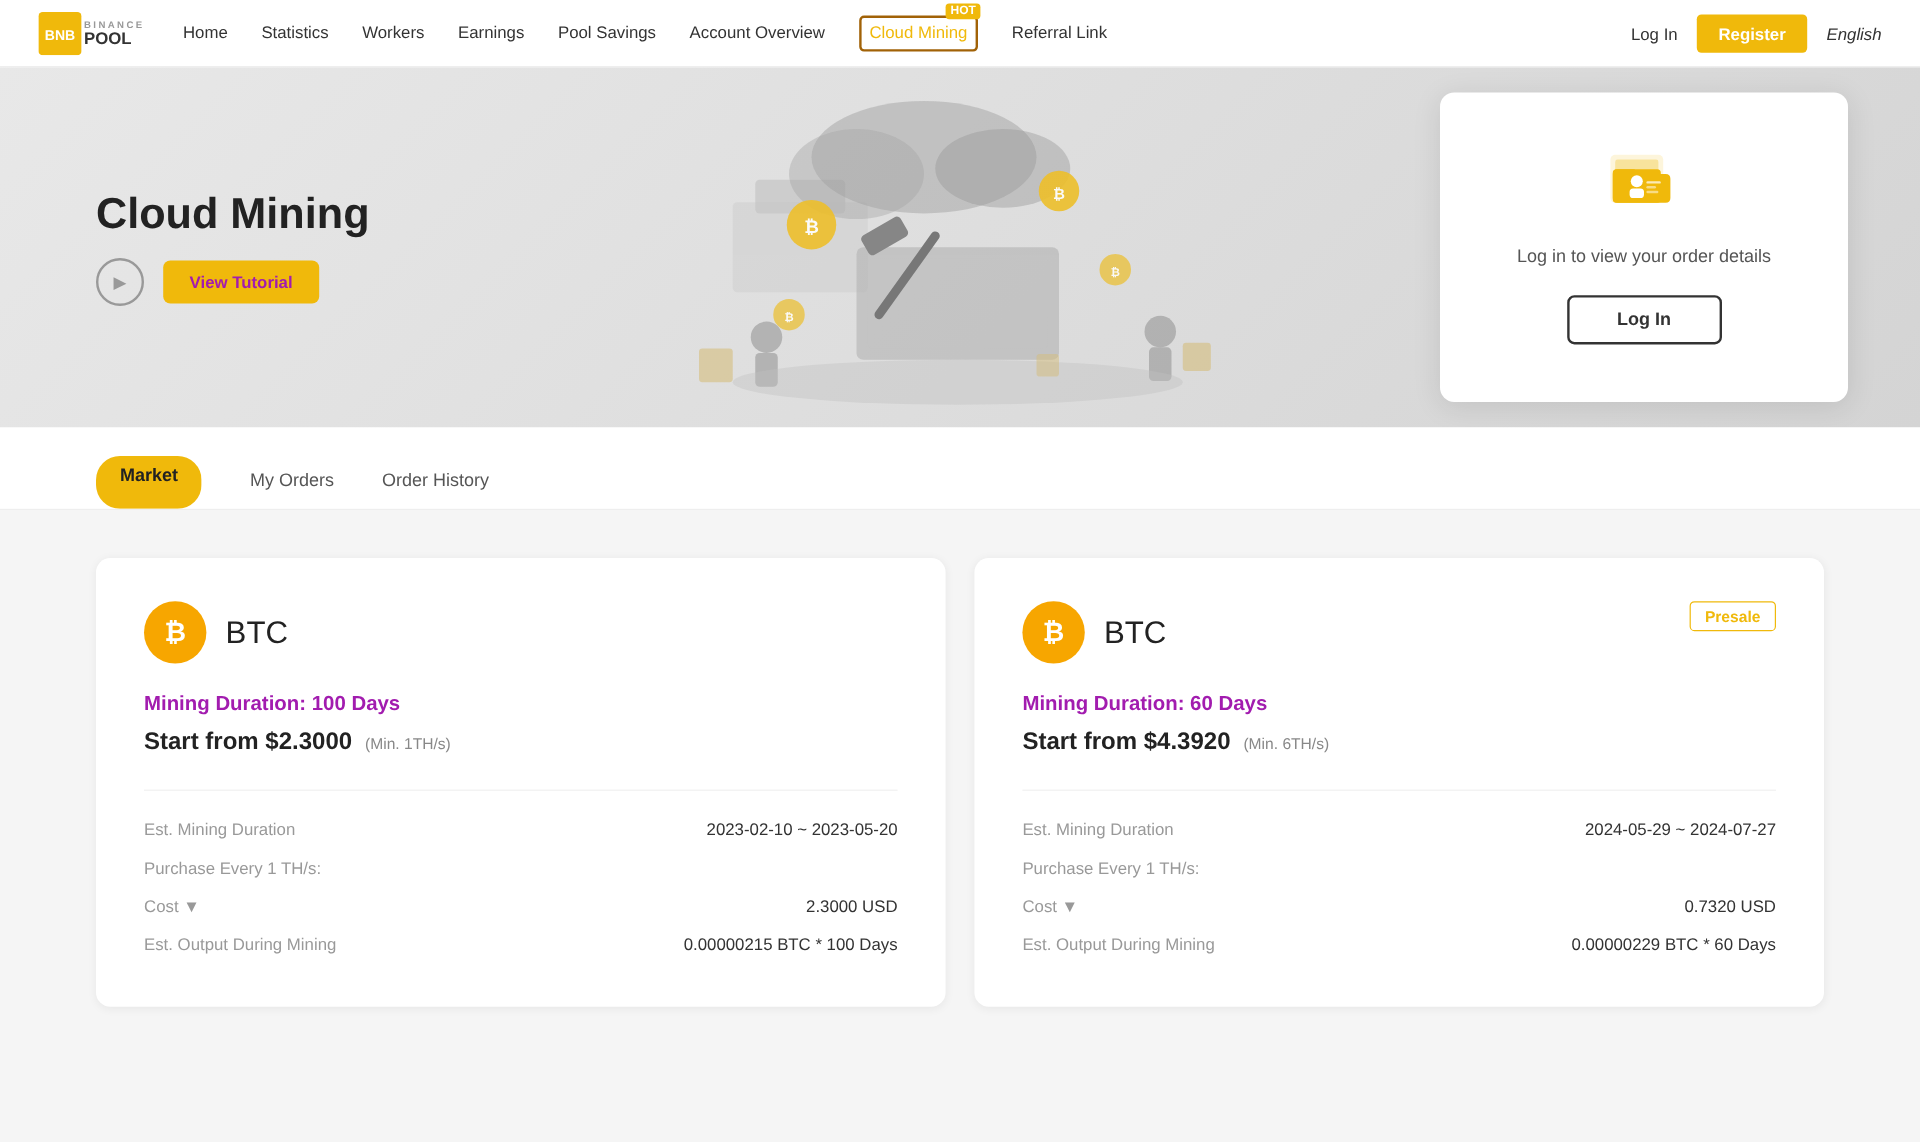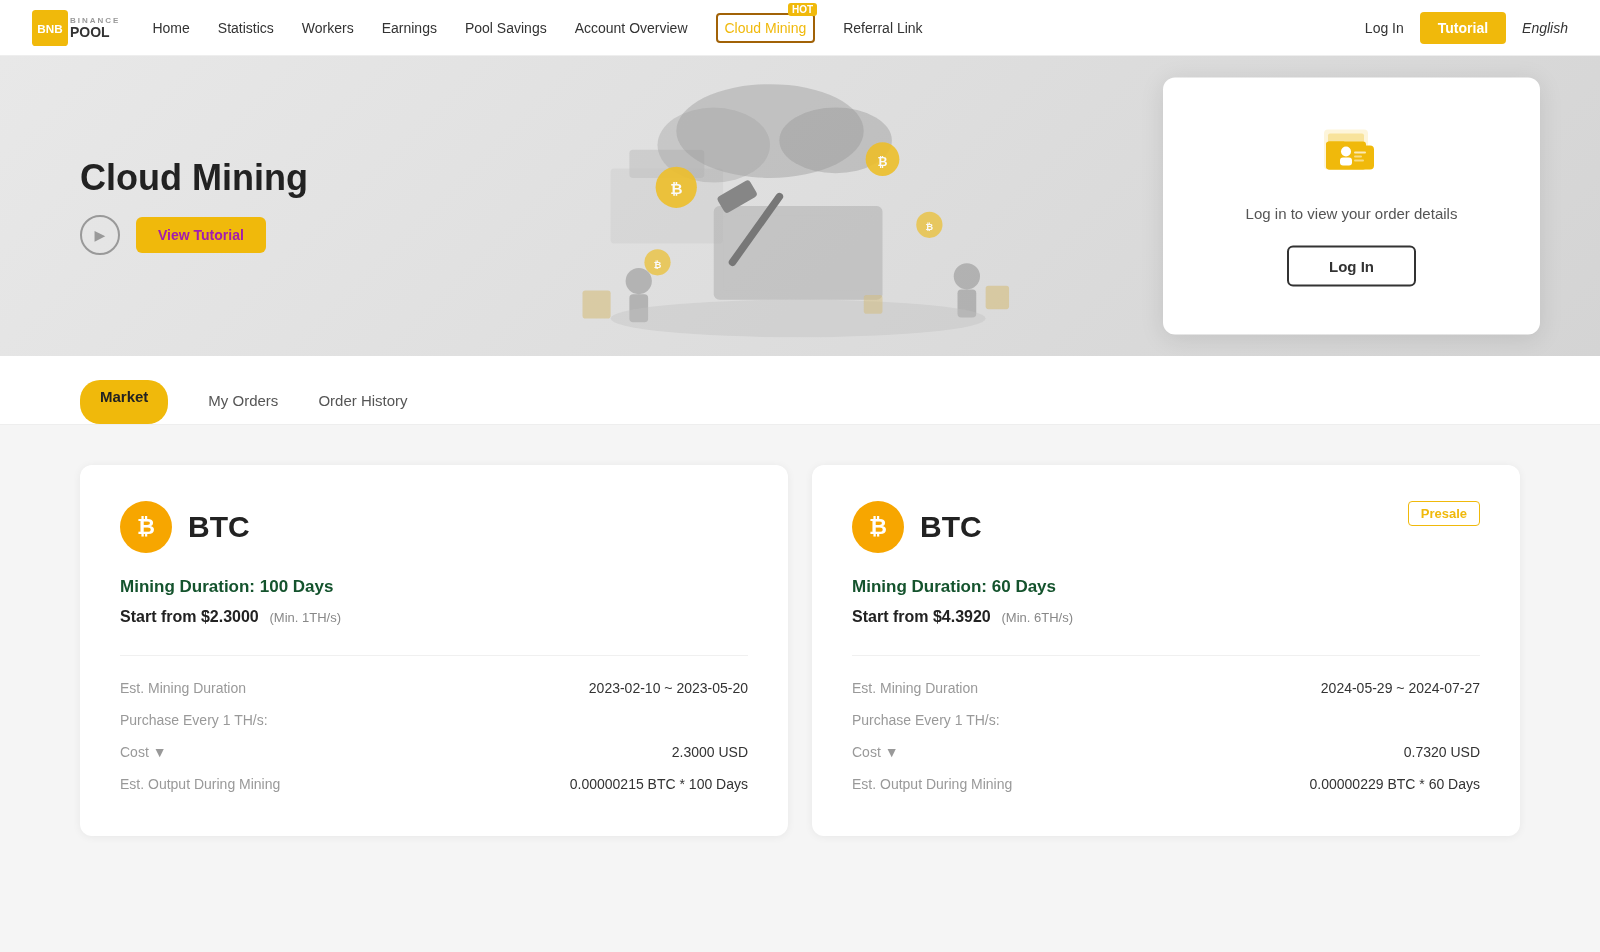--- a/index.html
+++ b/index.html
@@ -159,21 +159,21 @@
 
     
     .login-card {
       position: absolute;
       right: 60px;
       top: 50%;
       transform: translateY(-50%);
       background: #fff;
       border-radius: 12px;
       padding: 48px 40px;
-      width: 377px;
+      width: 340px;
       text-align: center;
       box-shadow: 0 4px 24px rgba(0,0,0,0.1);
       z-index: 5;
     }
     .login-card-icon {
       margin-bottom: 20px;
       font-size: 48px;
     }
     .login-card-text {
       font-size: 15px;
@@ -248,49 +248,49 @@
       border-radius: 50%;
       background: #f7a600;
       display: flex;
       align-items: center;
       justify-content: center;
       color: #fff;
       font-size: 22px;
       font-weight: 700;
     }
     .card-coin-name {
-      font-size: 30px;
-      font-weight: 700;
+      font-size: 26px;
+      font-weight: 400;
       color: #222;
     }
     .presale-badge {
       position: absolute;
       top: 36px;
       right: 40px;
       border: 1px solid #f0b90b;
       color: #f0b90b;
       font-size: 13px;
       font-weight: 600;
       padding: 4px 12px;
       border-radius: 4px;
     }
     .card-duration {
       font-size: 17px;
       font-weight: 700;
-      color: #14532d;
+      color: #a21caf;
       margin-bottom: 10px;
     }
     .card-price {
       font-size: 17px;
       font-weight: 700;
       color: #222;
       margin-bottom: 28px;
     }
     .card-price .amount {
-      font-size: 16px;
+      font-size: 20px;
     }
     .card-price .min {
       font-size: 13px;
       font-weight: 400;
       color: #888;
       margin-left: 6px;
     }
     .card-details {
       border-top: 1px solid #f0f0f0;
       padding-top: 16px;
@@ -341,21 +341,21 @@
     <li><a href="#">Account Overview</a></li>
     <li class="nav-cloud-mining">
       <span class="hot-badge">HOT</span>
       <a href="#">Cloud Mining</a>
     </li>
     <li><a href="#">Referral Link</a></li>
   </ul>
 
   <div class="nav-right">
     <button class="btn-login">Log In</button>
-    <button class="btn-register">Tutorial</button>
+    <button class="btn-register">Register</button>
     <span class="lang-selector">English</span>
   </div>
 </nav>
 
 <section class="hero">
   <div class="hero-content">
     <h1 class="hero-title">Cloud Mining</h1>
     <div class="hero-buttons">
       <button class="btn-play">
         <span>▶</span>

